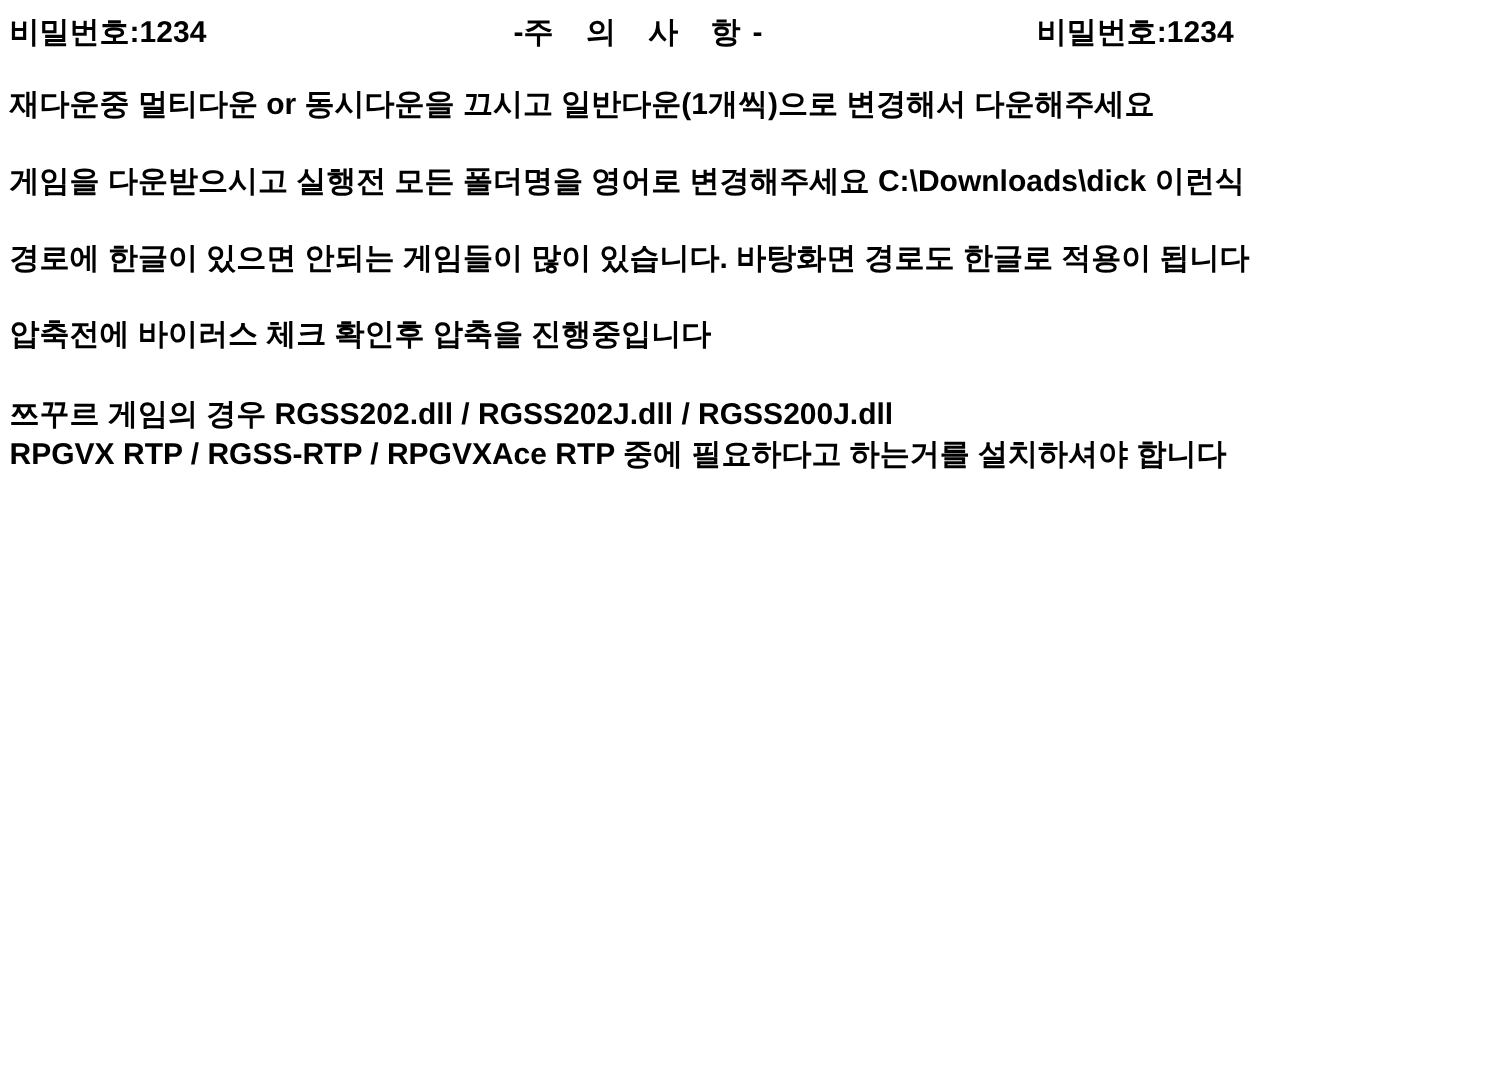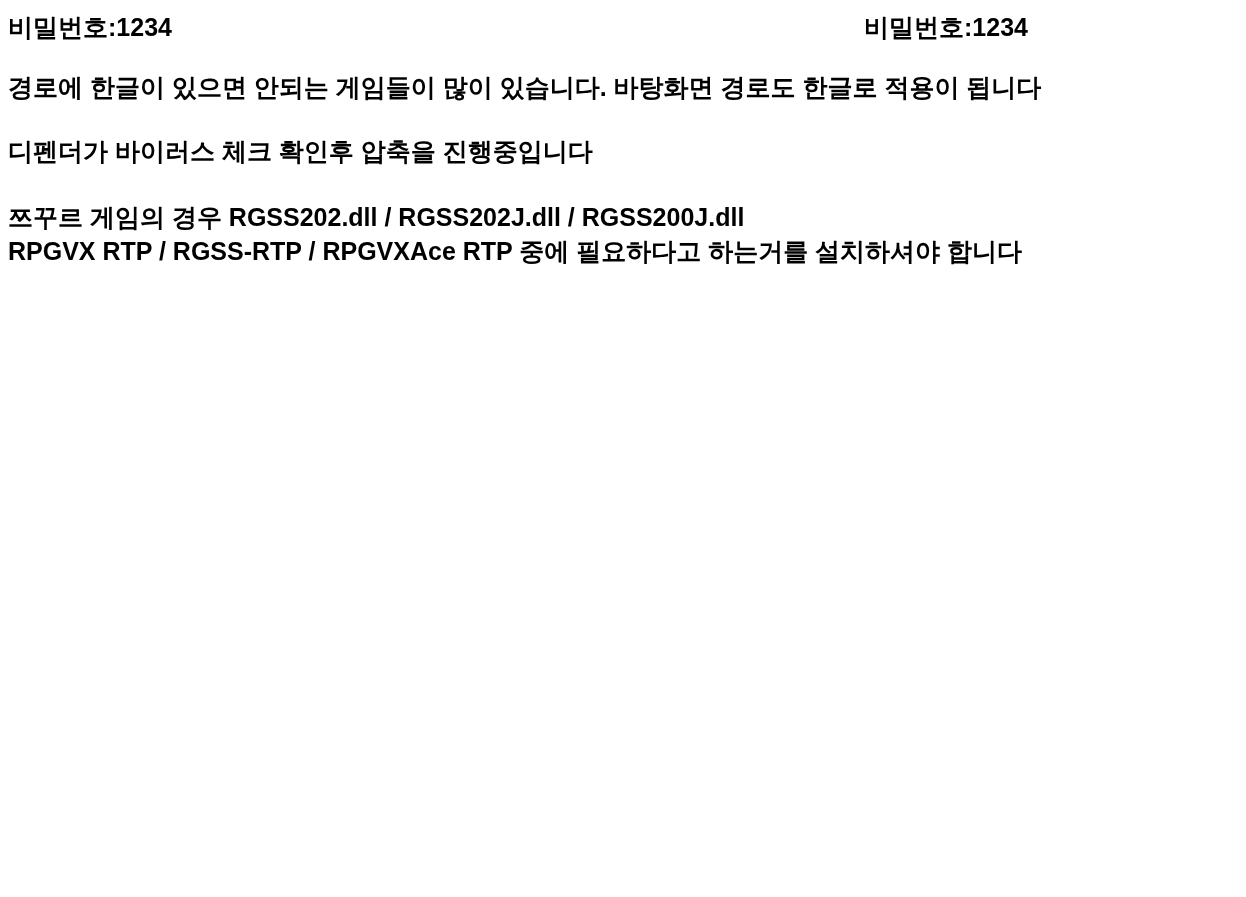--- a/index.html
+++ b/index.html
@@ -61,23 +61,28 @@
     margin-bottom: 36px;
   }
 </style>
 </head>
 <body>
 
 <div class="page">
 
   <div class="header-row">
     <div class="header-left">비밀번호:1234</div>
+    <div class="header-center">
+      <span>-</span><span class="spaced">주 의 사 항</span><span>-</span>
+    </div>
     <div class="header-right">비밀번호:1234</div>
   </div>
 
+  <div class="para">재다운중 멀티다운 or 동시다운을 끄시고 일반다운(1개씩)으로 변경해서 다운해주세요</div>
+  <div class="para">게임을 다운받으시고 실행전 모든 폴더명을 영어로 변경해주세요 C:\Downloads\dick 이런식</div>
   <div class="para">경로에 한글이 있으면 안되는 게임들이 많이 있습니다. 바탕화면 경로도 한글로 적용이 됩니다</div>
-  <div class="para block-gap">디펜더가 바이러스 체크 확인후 압축을 진행중입니다</div>
+  <div class="para block-gap">압축전에 바이러스 체크 확인후 압축을 진행중입니다</div>
 
   <div class="para tight">쯔꾸르 게임의 경우 RGSS202.dll / RGSS202J.dll / RGSS200J.dll</div>
   <div class="para block-gap">RPGVX RTP /  RGSS-RTP  / RPGVXAce RTP 중에 필요하다고 하는거를 설치하셔야 합니다</div>
 
 
 </div>
 
 </body></html>

